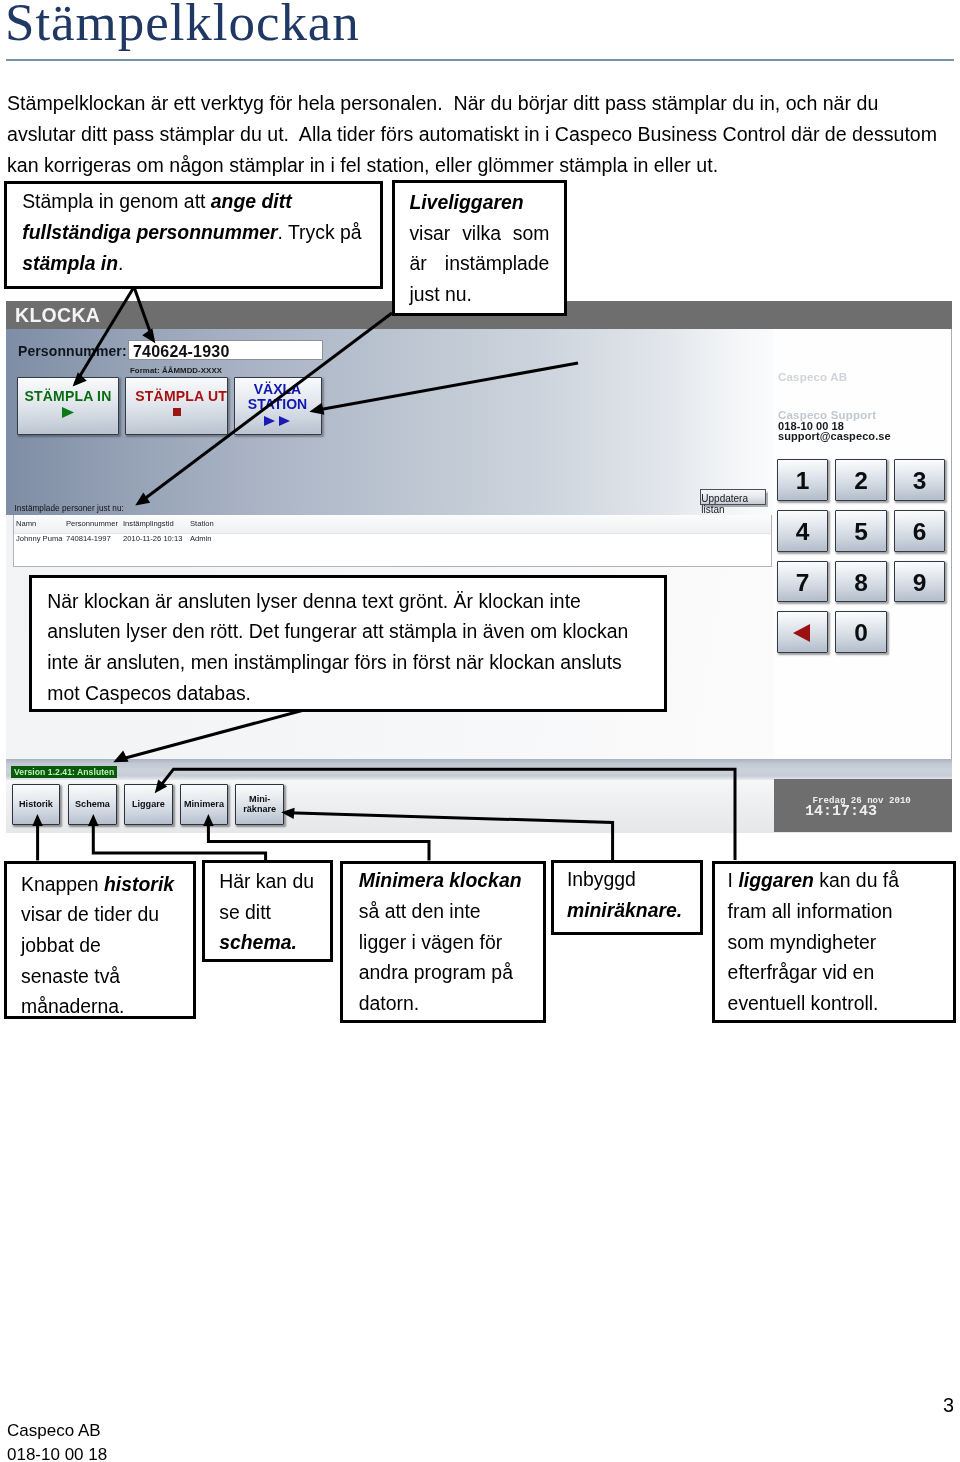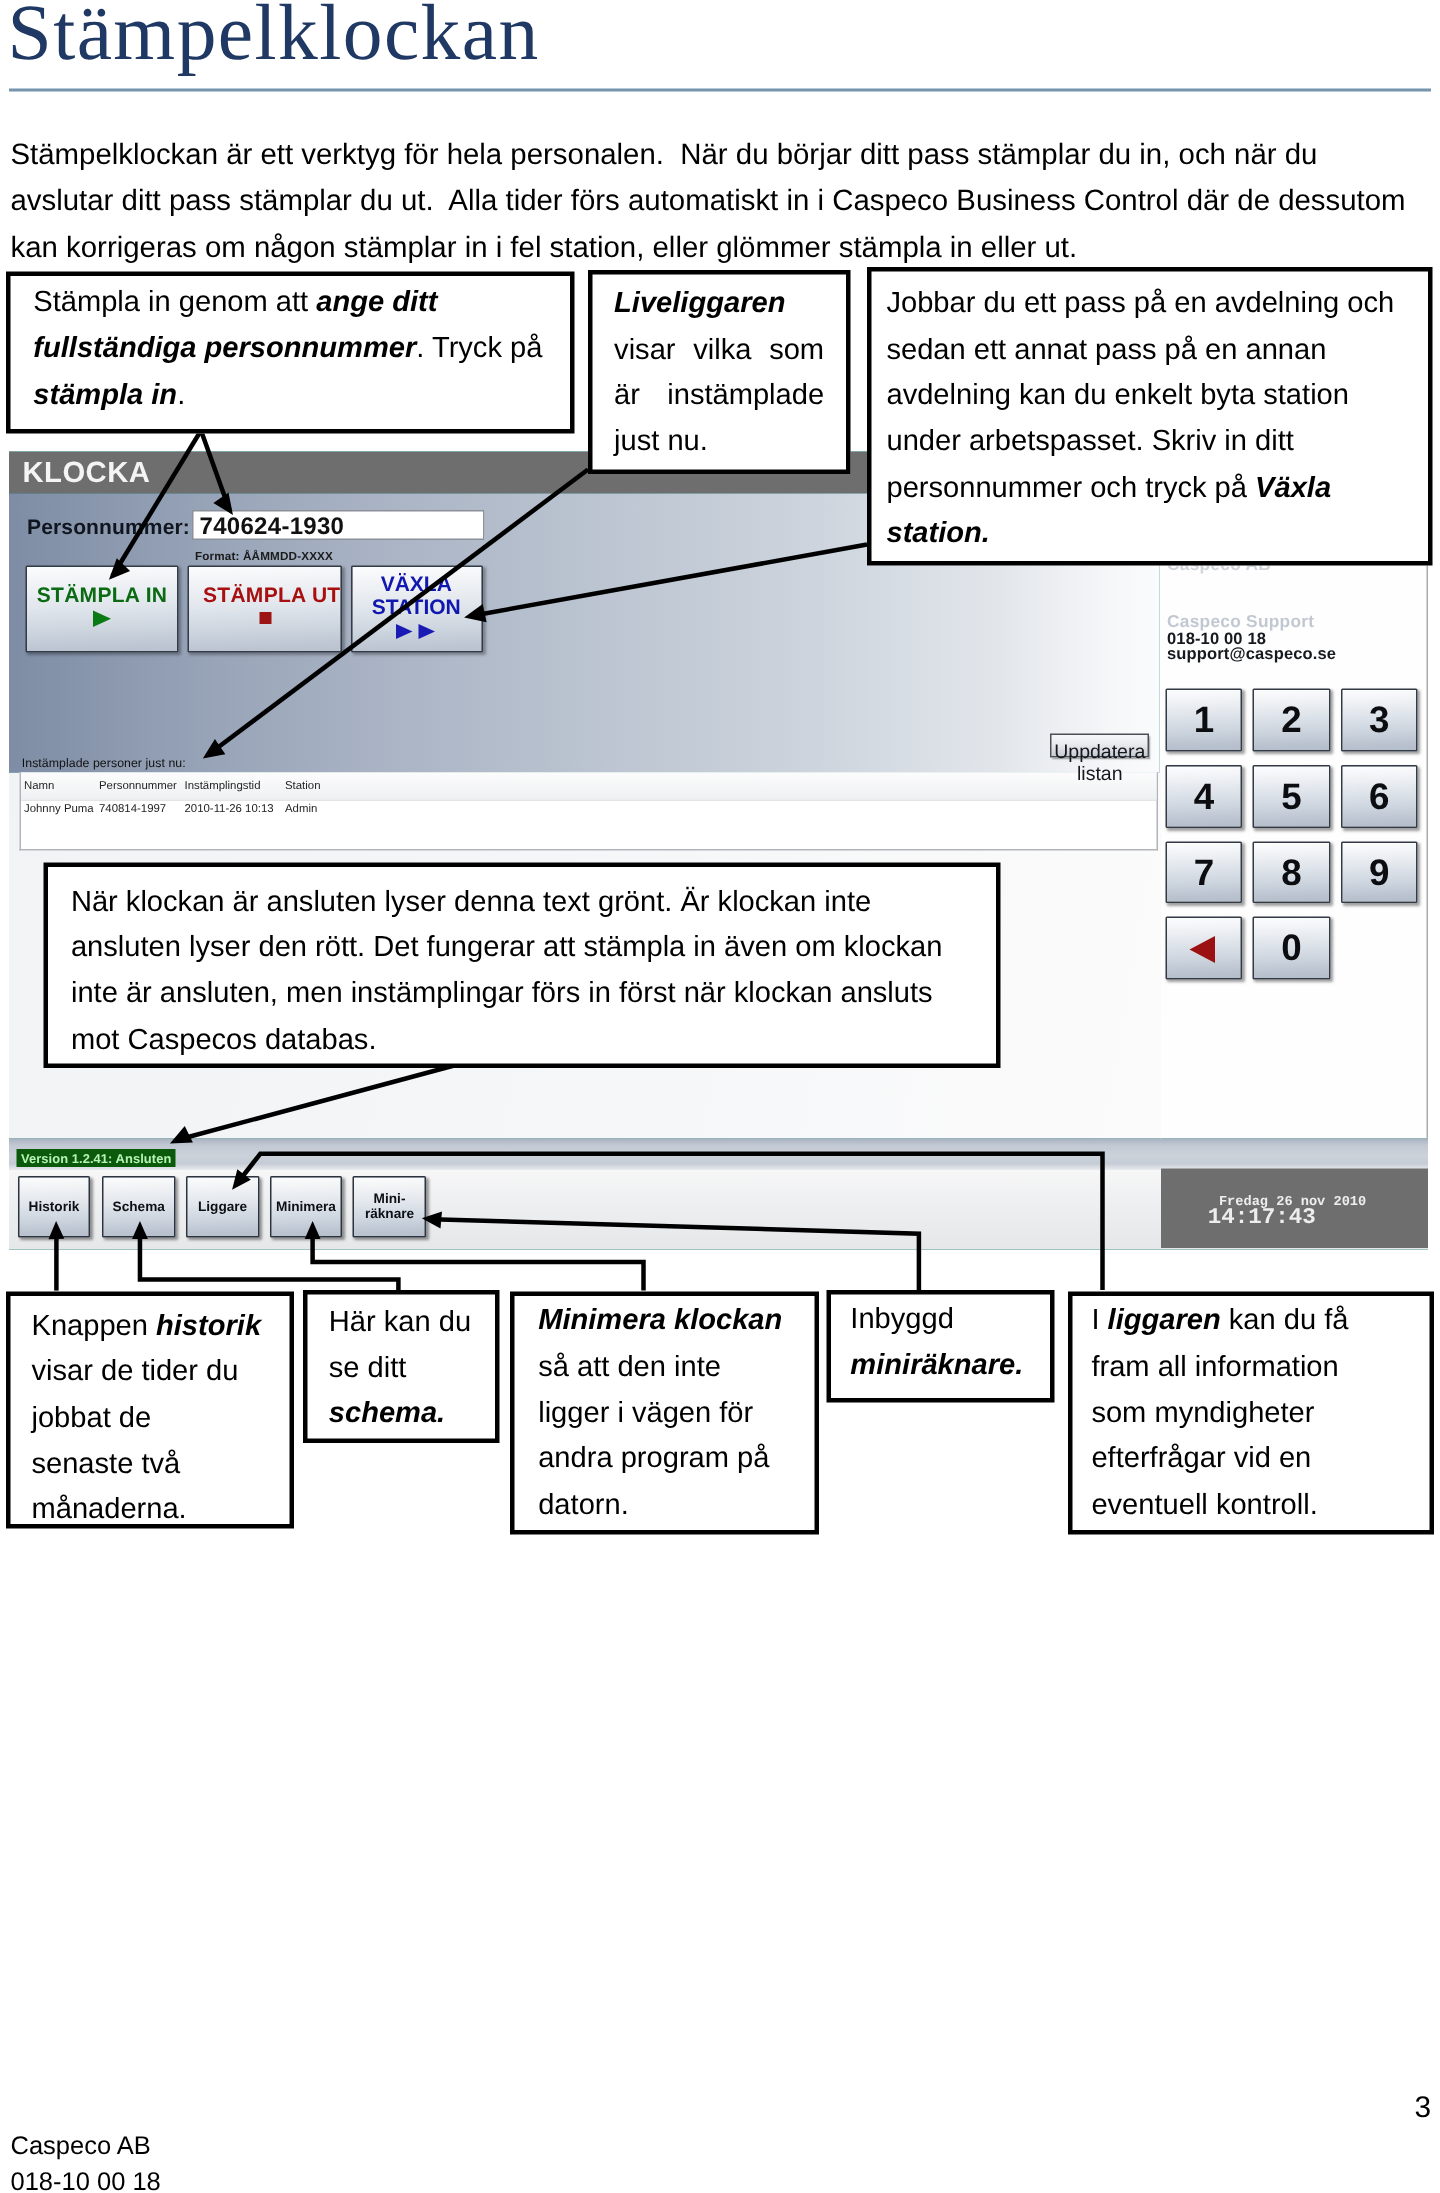--- a/index.html
+++ b/index.html
@@ -76,21 +76,21 @@
         background:linear-gradient(180deg,#fcfcfd 0%,#f4f5f6 60%,#eff0f2 100%);
         border-bottom:1px solid #e2e4e6;}
   #grid .cell{position:absolute;font-size:7.6px;color:#242424;white-space:nowrap;}
   #grid .hrow .cell{top:4px;}
   #grid .drow .cell{top:0px;}
   #grid .drow{position:absolute;left:0;top:19px;right:0;height:18px;}
   #refresh{position:absolute;left:694.3px;top:188.4px;width:65.8px;height:15.9px;
         border:1px solid #4a4f57;box-sizing:border-box;
         background:linear-gradient(180deg,#f6f7f8 0%,#e8eaed 45%,#cdd1d8 90%,#c6cbd2 100%);
         box-shadow:1.5px 1.5px 1px rgba(0,0,0,.3);}
-  #refresh span{position:absolute;left:0;right:0;top:3px;text-align:center;font-size:13px;color:#15181c;}
+  #refresh span{position:absolute;left:0;right:0;top:3px;font-size:10px;color:#15181c;}
 
   
   #caspeco-ab{position:absolute;left:772px;top:70px;font-size:11.5px;font-weight:bold;color:#d0d4da;
         letter-spacing:0.2px;}
   #caspeco-sup{position:absolute;left:772px;top:108px;font-size:11.5px;font-weight:bold;color:#c2c8d2;
         letter-spacing:0.2px;}
   #caspeco-tel{position:absolute;left:772px;top:119px;font-size:11px;font-weight:bold;color:#16191e;
         letter-spacing:0.1px;}
   #caspeco-mail{position:absolute;left:772px;top:129px;font-size:11px;font-weight:bold;color:#16191e;
         letter-spacing:0.1px;}
@@ -280,23 +280,20 @@
       <polyline points="612.6,860.4 612.6,822.5 288,812.8" fill="none" stroke="#000" stroke-width="3"></polyline>
       <polygon points="281.20,812.20 293.65,819.04 294.65,807.64" fill="#000"></polygon>
     </svg>
 
   <div class="callout" style="left:4.2px;top:181px;width:379px;height:107.5px;padding:2.3px 8px 0 15px;">
     <p>Stämpla in genom att <span class="i">ange ditt fullständiga personnummer</span>. Tryck på <span class="i">stämpla in</span>.</p>
   </div>
   <div class="callout" style="left:392.1px;top:179.7px;width:174.8px;height:136.5px;padding:4.2px 14.5px 0 14.3px;text-align:justify;">
     <p><span class="i">Liveliggaren</span> visar vilka som är instämplade just nu.</p>
   </div>
-  <div class="callout" style="left:577.6px;top:178.2px;width:377px;height:199px;padding:5.8px 8px 0 10.4px;">
-    <p>Jobbar du ett pass på en avdelning och sedan ett annat pass på en annan avdelning kan du enkelt byta station under arbetspasset. Skriv in ditt personnummer och tryck på <span class="i">Växla station.</span></p>
-  </div>
   <div class="callout" style="left:4.4px;top:860.5px;width:191.4px;height:158.6px;padding:5.3px 10px 0 13.6px;">
     <p>Knappen <span class="i">historik</span><br>visar de tider du<br>jobbat de<br>senaste två<br>månaderna.</p>
   </div>
   <div class="callout" style="left:29.2px;top:575.1px;width:637.6px;height:136.7px;padding:7.5px 20px 0 15.1px;">
     <p>När klockan är ansluten lyser denna text grönt. Är klockan inte ansluten lyser den rött. Det fungerar att stämpla in även om klockan inte är ansluten, men instämplingar förs in först när klockan ansluts mot Caspecos databas.</p>
   </div>
   <div class="callout" style="left:202.3px;top:860.2px;width:130.8px;height:102.2px;padding:2.7px 9px 0 13.9px;">
     <p>Här kan du se ditt <span class="i">schema.</span></p>
   </div>
   <div class="callout" style="left:340.3px;top:860.8px;width:206px;height:162px;padding:1.4px 17px 0 15.5px;">

